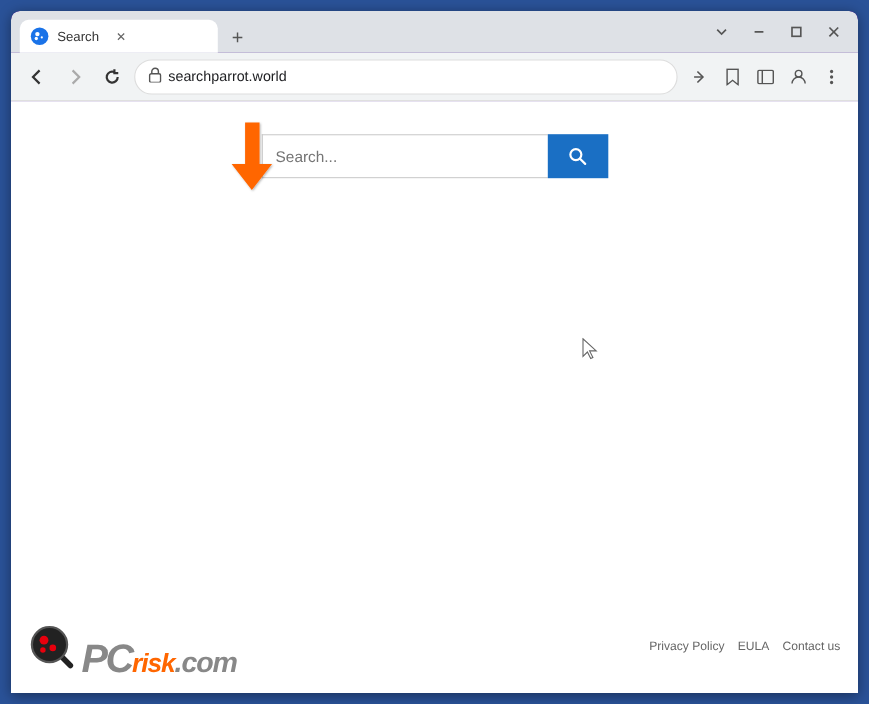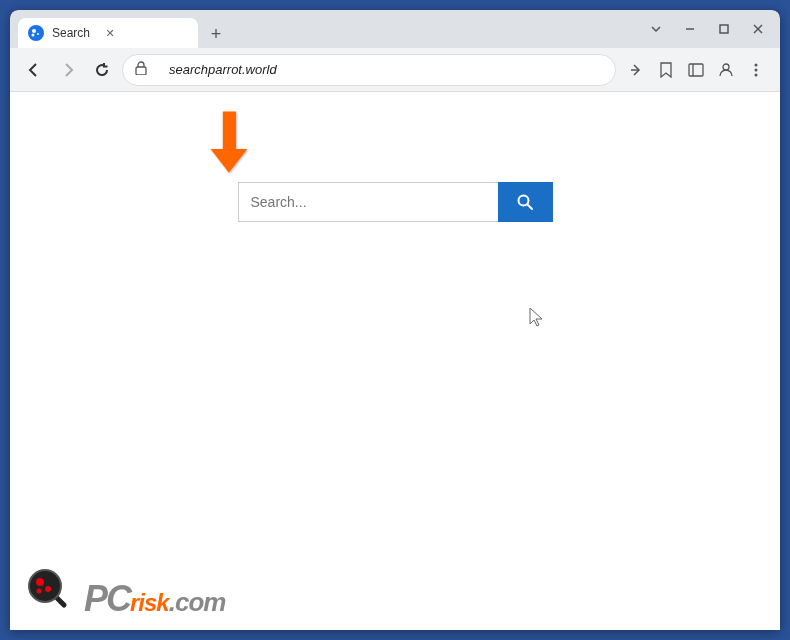--- a/index.html
+++ b/index.html
@@ -145,24 +145,23 @@
 
     .address-bar {
       flex: 1;
       height: 32px;
       background: #fff;
       border: 1px solid #ddd;
       border-radius: 16px;
       display: flex;
       align-items: center;
       padding: 0 12px;
-      gap: 22px;
+      gap: 6px;
       font-size: 13px;
       color: #333;
-      font-style: italic;
     }
 
     .lock-icon {
       color: #555;
       font-size: 12px;
     }
 
     .address-text {
       font-size: 13px;
       color: #202124;
@@ -194,21 +193,20 @@
       display: flex;
       flex-direction: column;
     }
 
     .main-area {
       flex: 1;
       display: flex;
       flex-direction: column;
       align-items: center;
       justify-content: flex-start;
-      padding-top: 60px;
       position: relative;
     }
 
     
     .orange-arrow {
       position: absolute;
       top: 15px;
       left: 185px;
       width: 60px;
       height: 70px;
@@ -436,21 +434,26 @@
         <svg class="logo-icon" viewBox="0 0 42 42" width="42" height="42">
           <circle cx="19" cy="19" r="16" fill="#222" stroke="none"></circle>
           <circle cx="14" cy="15" r="4" fill="#e8000d"></circle>
           <circle cx="22" cy="22" r="3" fill="#e8000d"></circle>
           <circle cx="13" cy="24" r="2.5" fill="#e8000d"></circle>
           <line x1="31" y1="31" x2="38" y2="38" stroke="#222" stroke-width="5" stroke-linecap="round"></line>
           <circle cx="19" cy="19" r="16" fill="none" stroke="#555" stroke-width="2"></circle>
         </svg>
 
         <div style="display:flex; align-items:baseline; gap:0;">
-          <span style="font-size:36px; font-weight:900; font-style:italic; color:#888; letter-spacing:-2px;margin-left:10px;">PC</span>
+          <span style="font-size:36px; font-weight:900; font-style:italic; color:#888; letter-spacing:-2px;">PC</span>
           <span style="font-size:24px; font-weight:900; font-style:italic; color:#ff6600; letter-spacing:-1px;">risk</span>
           <span style="font-size:26px; font-weight:900; font-style:italic; color:#888; letter-spacing:-1px;margin-top:32px;">.com</span>
         </div>
       </div>
 
+      <div class="footer-links">
+        <a class="footer-link">Privacy Policy</a>
+        <a class="footer-link">EULA</a>
+        <a class="footer-link">Contact us</a>
+      </div>
     </div>
   </div>
 </div>
 
 </body></html>

